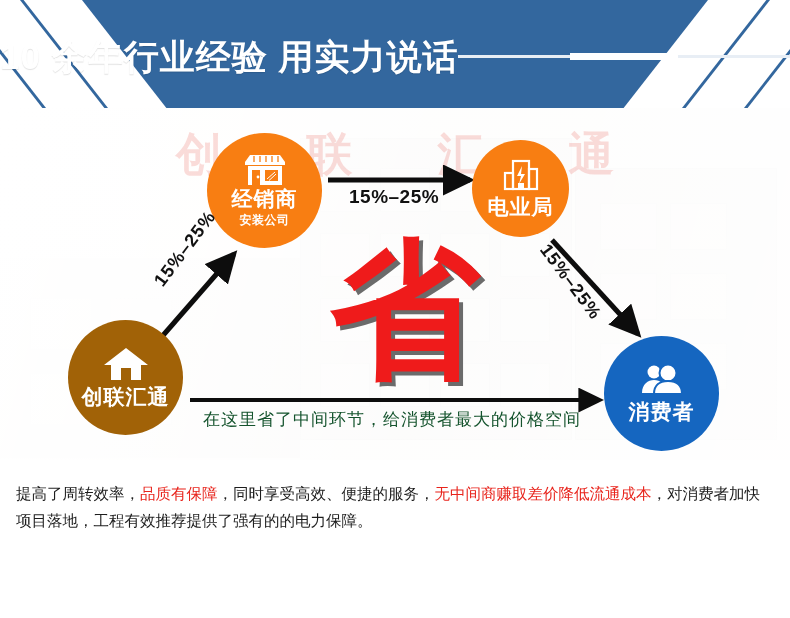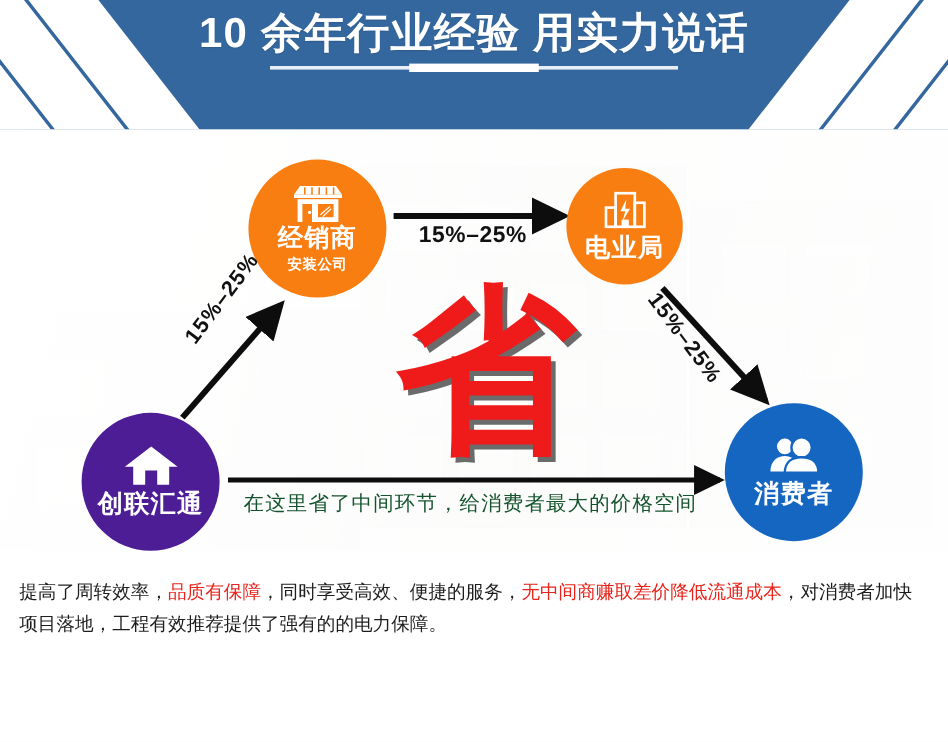--- a/index.html
+++ b/index.html
@@ -20,21 +20,21 @@
   
   .hs-l1{width:46px;height:300px;left:-52px;top:-96px;transform:rotate(-38deg);transform-origin:50% 50%;}
   .hs-l2{width:46px;height:300px;left:10px;top:-96px;transform:rotate(-38deg);transform-origin:50% 50%;}
   .hs-l3{width:46px;height:300px;left:72px;top:-96px;transform:rotate(-38deg);transform-origin:50% 50%;}
   
   .hs-r1{width:46px;height:300px;right:-52px;top:-96px;transform:rotate(38deg);transform-origin:50% 50%;}
   .hs-r2{width:46px;height:300px;right:10px;top:-96px;transform:rotate(38deg);transform-origin:50% 50%;}
   .hs-r3{width:46px;height:300px;right:72px;top:-96px;transform:rotate(38deg);transform-origin:50% 50%;}
 
   .hdr-inner{position:absolute;left:0;top:0;width:790px;height:108px;z-index:4;
-    display:flex;flex-direction:column;align-items:center;justify-content:flex-start;}
+    display:flex;flex-direction:row;align-items:center;justify-content:flex-start;}
   .hdr-title{
     margin-top:6px;
     color:#ffffff;font-size:35px;font-weight:bold;letter-spacing:1px;
     line-height:44px;white-space:nowrap;
     text-shadow:0 1px 1px rgba(0,0,0,.12);
   }
   .hdr-sub{
     margin-top:1px;color:#f2f5f9;font-size:21px;font-weight:normal;
     line-height:28px;white-space:nowrap;letter-spacing:.5px;
   }
@@ -61,21 +61,21 @@
 
   
   .node{position:absolute;border-radius:50%;display:flex;flex-direction:column;
     align-items:center;justify-content:center;color:#fff;z-index:6;}
   .node .ic{display:flex;align-items:center;justify-content:center;}
   .node .t1{font-size:21px;font-weight:bold;line-height:24px;letter-spacing:1px;}
   .node .t2{font-size:12px;font-weight:bold;line-height:17px;letter-spacing:.5px;margin-top:1px;}
 
   .n-dealer{left:207px;top:25px;width:115px;height:115px;background:#f87e12;}
   .n-power {left:472px;top:32px;width:97px;height:97px;background:#f87e12;}
-  .n-chuan {left:68px;top:236px;width:115px;height:115px;background:#4c1d95;}
+  .n-chuan {left:68px;top:212px;width:115px;height:115px;background:#a16207;}
   .n-consum{left:604px;top:228px;width:115px;height:115px;background:#1566c0;}
 
   
   .arrows{position:absolute;inset:0;z-index:5;}
   .lbl{position:absolute;font-weight:bold;color:#111;white-space:nowrap;z-index:7;}
   .lbl-top{left:349px;top:78px;font-size:19px;letter-spacing:.5px;}
   .lbl-left{left:150px;top:170px;font-size:18px;transform:rotate(-53deg);transform-origin:0 0;letter-spacing:1px;}
   .lbl-right{left:552px;top:132px;font-size:18px;transform:rotate(53deg);transform-origin:0 0;letter-spacing:1px;}
   .lbl-bottom{left:203px;top:300px;font-size:17px;font-weight:normal;color:#14532d;letter-spacing:1px;}
 
@@ -139,20 +139,21 @@
       <div class="win" style="left:670px;top:165px;width:55px;height:45px;"></div>
       <div class="win" style="left:600px;top:235px;width:55px;height:45px;"></div>
       <div class="win" style="left:670px;top:235px;width:55px;height:45px;"></div>
       <div class="win" style="left:30px;top:190px;width:60px;height:50px;"></div>
       <div class="win" style="left:110px;top:190px;width:60px;height:50px;"></div>
       <div class="win" style="left:30px;top:265px;width:60px;height:50px;"></div>
       <div class="win" style="left:110px;top:265px;width:60px;height:50px;"></div>
     </div>
     <div class="bg-fade"></div>
 
+    <div class="wm" style="top:16px;">创 联 汇 通</div>
 
     <div class="sheng">省</div>
 
     <svg class="arrows" width="790" height="352" viewBox="0 0 790 352">
       <defs>
         <marker id="ah" markerWidth="7" markerHeight="7" refX="5.4" refY="3.1" orient="auto" markerUnits="strokeWidth">
           <path d="M0,0 L6.4,3.1 L0,6.2 z" fill="#0d0d0d"></path>
         </marker>
       </defs>
 

